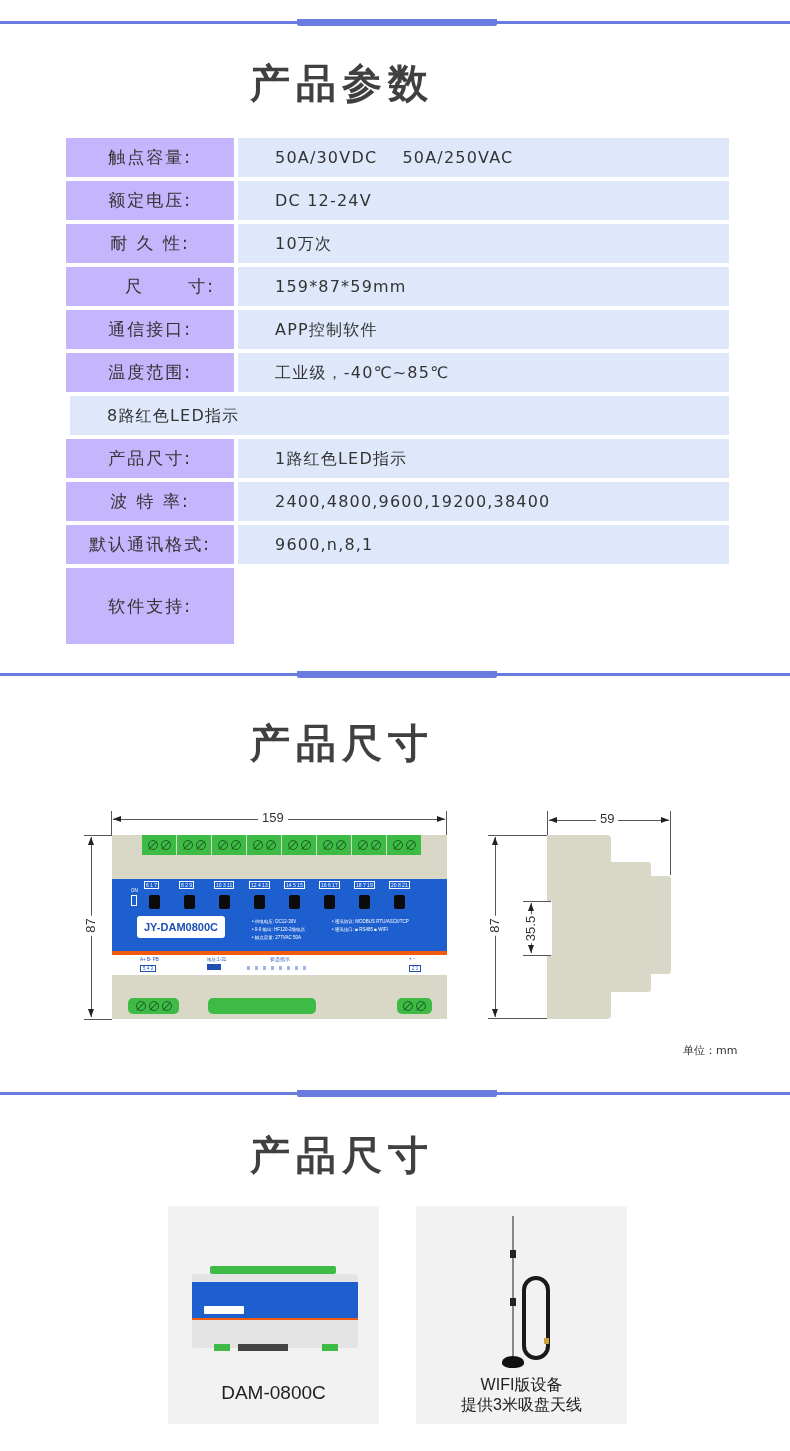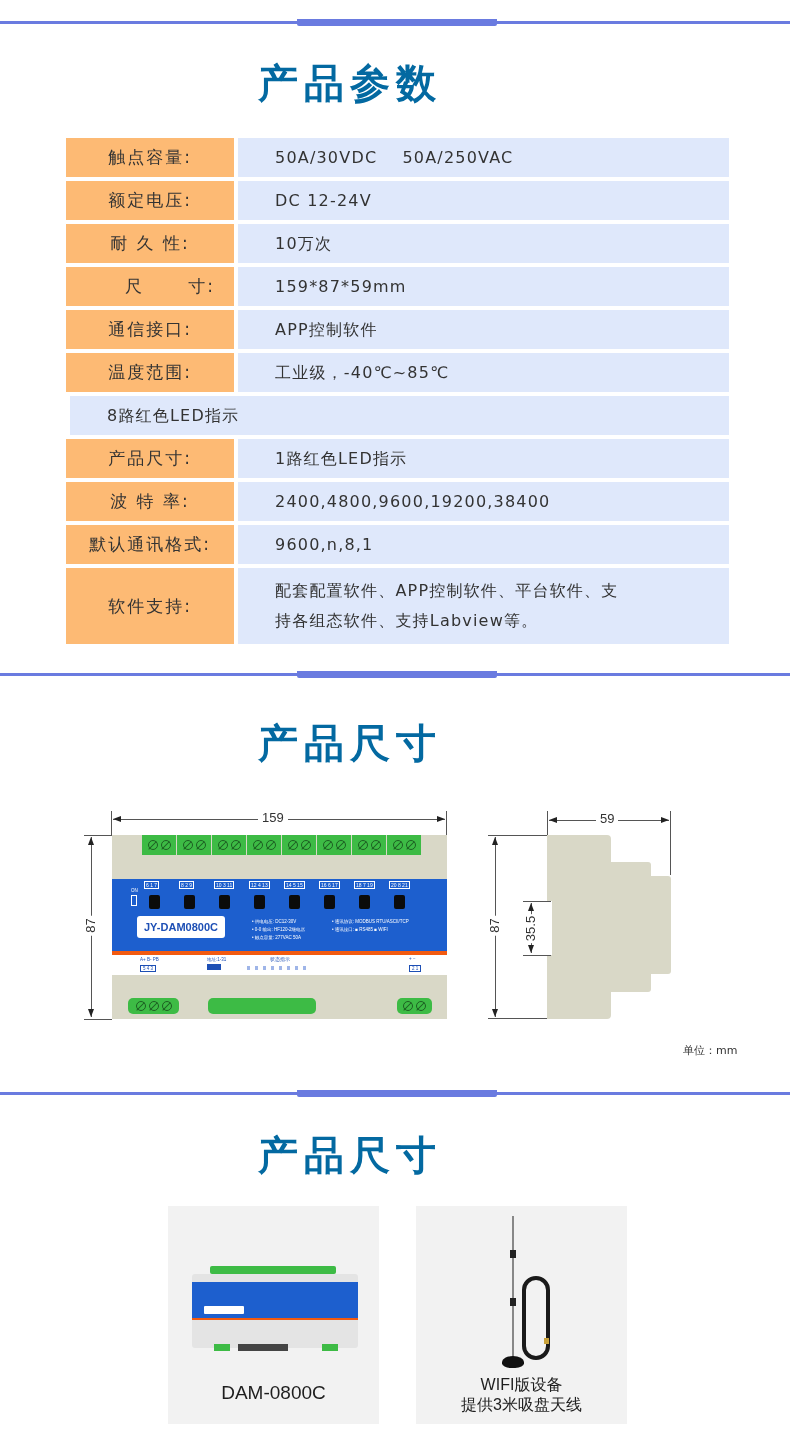--- a/index.html
+++ b/index.html
@@ -2,26 +2,26 @@
 <html><head>
 <meta charset="utf-8">
 <style>
   * { box-sizing: border-box; margin: 0; padding: 0; }
   html, body { width: 790px; background: #ffffff; }
   body { font-family: "DejaVu Sans", "Liberation Sans", sans-serif; color: #333; position: relative; height: 1451px; overflow: hidden; }
 
   .divider { position: absolute; left: 0; width: 790px; height: 3px; background: #6a7be0; }
   .divider .tab { position: absolute; left: 297px; top: -2px; width: 200px; height: 7px; background: #6a7be0; border-radius: 0 0 2px 2px; }
 
-  .section-title { position: absolute; left: 16px; width: 668px; text-align: center; font-size: 40px; font-weight: bold; color: #0369a1; letter-spacing: 6px; }
+  .section-title { position: absolute; left: 8px; width: 668px; text-align: center; font-size: 40px; font-weight: bold; color: #404040; letter-spacing: 6px; }
 
   
   .params { position: absolute; left: 66px; top: 138px; width: 663px; }
   .prow { display: flex; margin-bottom: 4px; }
-  .prow .lbl { width: 168px; background: #fdba74; display: flex; align-items: center; justify-content: center; font-size: 17px; color: #333; letter-spacing: 2px; }
+  .prow .lbl { width: 168px; background: #c4b5fd; display: flex; align-items: center; justify-content: center; font-size: 17px; color: #333; letter-spacing: 2px; }
   .prow .val { flex: 1; margin-left: 4px; background: #dfe8fb; display: flex; align-items: center; padding-left: 37px; font-size: 16px; color: #333; letter-spacing: 1.2px; line-height: 30px; }
 
   
   .dimtxt { position: absolute; font-family: "Liberation Sans", sans-serif; font-size: 13px; color: #333; background: #fff; padding: 0 4px; }
   .hline { position: absolute; height: 1px; background: #555; }
   .vline { position: absolute; width: 1px; background: #555; }
   .arrow-l, .arrow-r, .arrow-u, .arrow-d { position: absolute; width: 0; height: 0; }
   .arrow-l { border-top: 3px solid transparent; border-bottom: 3px solid transparent; border-right: 8px solid #222; }
   .arrow-r { border-top: 3px solid transparent; border-bottom: 3px solid transparent; border-left: 8px solid #222; }
   .arrow-u { border-left: 3px solid transparent; border-right: 3px solid transparent; border-bottom: 8px solid #222; }
@@ -93,24 +93,20 @@
   <div class="prow" style="height:39px;">
     <div class="lbl" style="white-space:pre;">波 特 率:</div>
     <div class="val">2400,4800,9600,19200,38400</div>
   </div>
   <div class="prow" style="height:39px;">
     <div class="lbl">默认通讯格式:</div>
     <div class="val">9600,n,8,1</div>
   </div>
   <div class="prow" style="height:76px;">
     <div class="lbl">软件支持:</div>
-    <div class="val" style="flex-direction:column;align-items:flex-start;justify-content:center;">
-      <div>配套配置软件、APP控制软件、平台软件、支</div>
-      <div>持各组态软件、支持Labview等。</div>
-    </div>
   </div>
 </div>
 
 <div class="divider" style="top:673px;">
     <div class="tab"></div>
   </div>
 <div class="section-title" style="top:716px;">产品尺寸</div>
 
 <div class="vline" style="left:111px;top:811px;height:24px;"></div>
 <div class="vline" style="left:446px;top:811px;height:24px;"></div>

